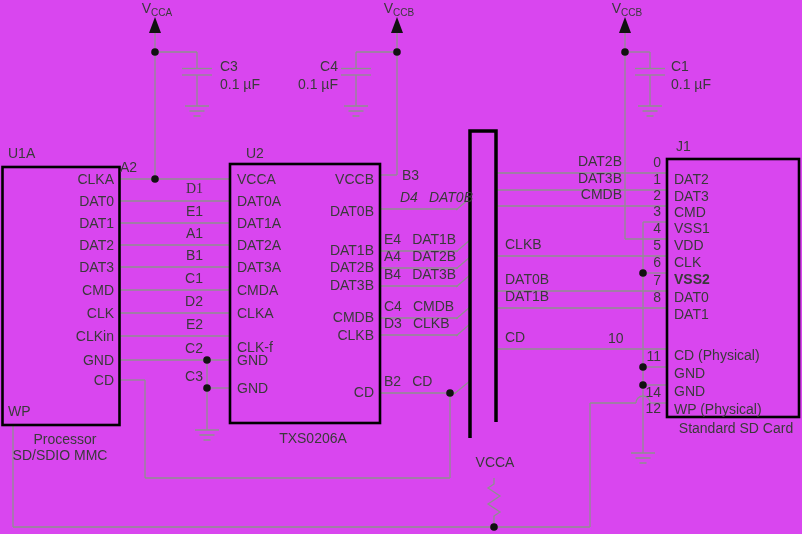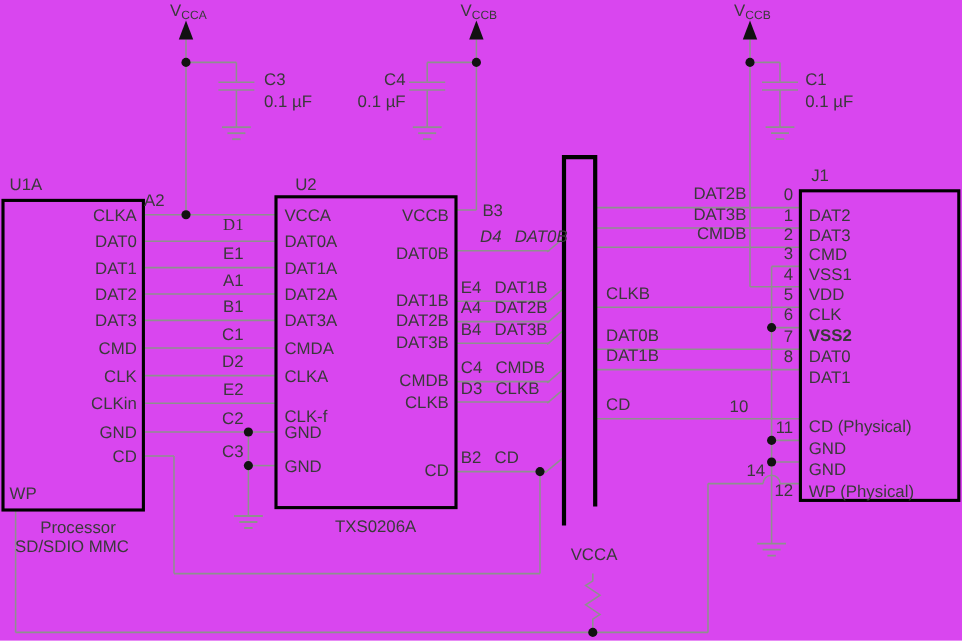--- a/index.html
+++ b/index.html
@@ -178,20 +178,21 @@
   <div class="lbl" style="left:671px;top:57px">C1</div>
   <div class="lbl" style="left:671px;top:75px">0.1 µF</div>
 
   <div class="lbl" style="left:8px;top:144px">U1A</div>
   <div class="lbl" style="left:246px;top:144px">U2</div>
   <div class="lbl" style="left:676px;top:137px">J1</div>
 
   <div class="lbl center" style="left:65px;top:430px">Processor</div>
   <div class="lbl center" style="left:60px;top:446px">SD/SDIO MMC</div>
   <div class="lbl center" style="left:313px;top:429px">TXS0206A</div>
+  <div class="lbl center" style="left:736px;top:419px">Standard SD Card</div>
 
   <div class="lbl" style="left:8px;top:402px">WP</div>
 
   <div class="lbl" style="left:402px;top:166px">B3</div>
 
 <div class="lbl" style="left: 120px; width: 83px; top: 158px; text-align: left;">A2</div>
     <div class="lbl" style="left: 120px; width: 83px; top: 180px; text-align: right; font-family: Liberation Serif, serif;">D1</div>
     <div class="lbl" style="left: 120px; width: 83px; top: 202px; text-align: right;">E1</div>
     <div class="lbl" style="left: 120px; width: 83px; top: 224px; text-align: right;">A1</div>
     <div class="lbl" style="left: 120px; width: 83px; top: 246px; text-align: right;">B1</div>
@@ -252,21 +253,21 @@
     <div class="lbl" style="left: 622px; width: 39px; top: 271px; text-align: right;">7</div>
     <div class="lbl" style="left: 674px; top: 288px;">DAT0</div>
     <div class="lbl" style="left: 622px; width: 39px; top: 288px; text-align: right;">8</div>
     <div class="lbl" style="left: 674px; top: 305px;">DAT1</div>
     <div class="lbl" style="left: 608px; width: 39px; top: 329px; ">10</div>
     <div class="lbl" style="left: 674px; top: 346px;">CD (Physical)</div>
     <div class="lbl" style="left: 622px; width: 39px; top: 347px; text-align: right;">11</div>
     <div class="lbl" style="left: 674px; top: 364px;">GND</div>
     <div class="lbl" style="left: 622px; width: 39px; top: 365px; text-align: right; margin-top: 34px;">12</div>
     <div class="lbl" style="left: 674px; top: 382px;">GND</div>
-    <div class="lbl" style="left: 622px; width: 39px; top: 383px; ">14</div>
+    <div class="lbl" style="left: 622px; width: 39px; top: 383px; text-align: right;">14</div>
     <div class="lbl" style="left: 674px; top: 400px;">WP (Physical)</div>
     <div class="lbl" style="left: 540px; width: 82px; top: 152px; text-align: right;">DAT2B</div>
     <div class="lbl" style="left: 540px; width: 82px; top: 169px; text-align: right;">DAT3B</div>
     <div class="lbl" style="left: 540px; width: 82px; top: 185px; text-align: right;">CMDB</div>
     <div class="lbl" style="left: 505px; top: 235px;">CLKB</div>
     <div class="lbl" style="left: 505px; top: 270px;">DAT0B</div>
     <div class="lbl" style="left: 505px; top: 287px;">DAT1B</div>
     <div class="lbl" style="left: 505px; top: 328px;">CD</div>
   </div>
 

